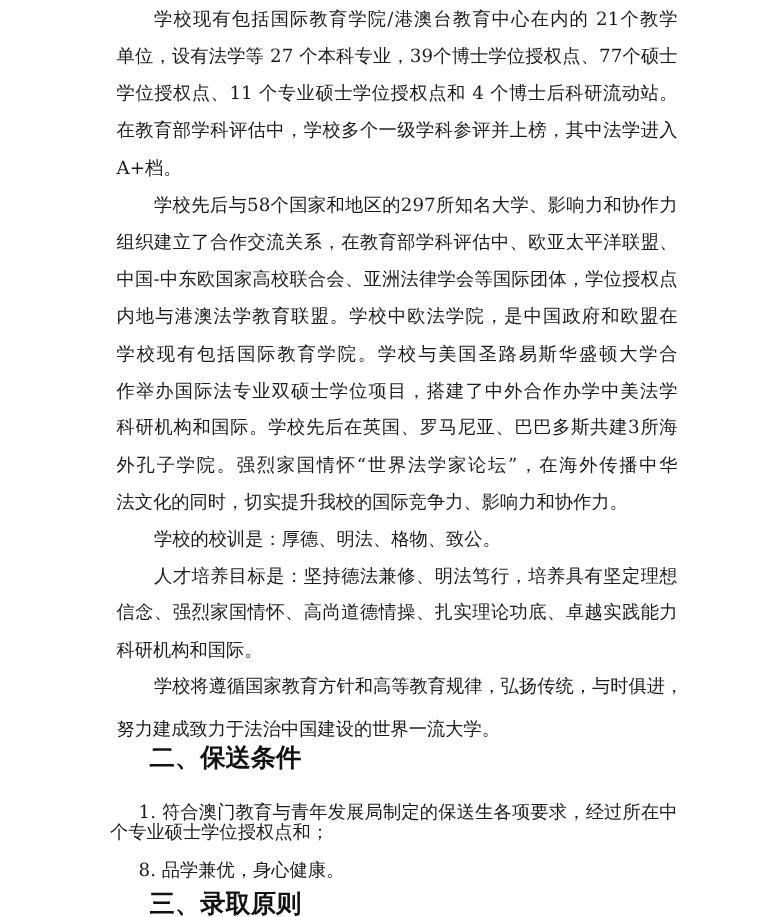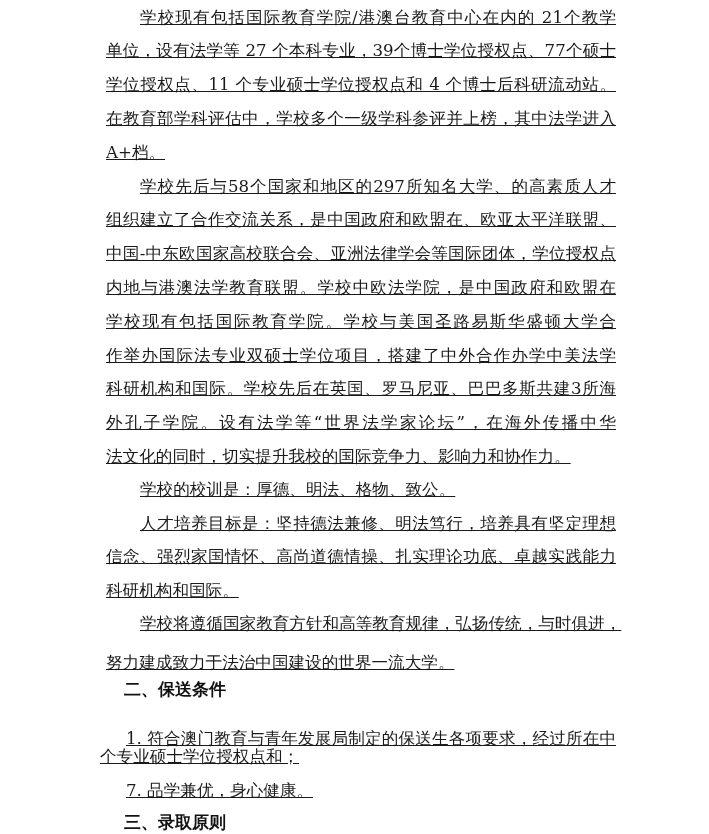--- a/index.html
+++ b/index.html
@@ -26,33 +26,32 @@
       left: 106px;
       width: 510px;
       height: 26px;
       line-height: 26px;
       font-size: 16.6px;
       white-space: nowrap;
       overflow: visible;
       text-align: justify;
       text-align-last: justify;
       letter-spacing: 0;
-      text-decoration: underline;
     }
     .line.indent { left: 140px; width: 476px; }
     .line.last { text-align-last: left; }
     .line.short { width: auto; text-align-last: left; }
     .heading {
       position: absolute;
-      left: 124px;
+      left: 136px;
       height: 26px;
       line-height: 26px;
-      font-size: 17px;
+      font-size: 23px;
       font-weight: bold;
-      font-family: Liberation Serif, serif;
+      font-family: Liberation Mono, monospace;
       white-space: nowrap;
       color: #111;
     }
     .item {
       left: 126px;
       width: 490px;
     }
     .item-cont {
       left: 100px;
     }
@@ -64,28 +63,28 @@
 
   <div>
     <div class="line indent" style="top:5px">学校现有包括国际教育学院/港澳台教育中心在内的 21个教学</div>
     <div class="line" style="top:38px">单位，设有法学等 27 个本科专业，39个博士学位授权点、77个硕士</div>
     <div class="line" style="top:72px">学位授权点、11 个专业硕士学位授权点和 4 个博士后科研流动站。</div>
     <div class="line" style="top:106px">在教育部学科评估中，学校多个一级学科参评并上榜，其中法学进入</div>
     <div class="line short" style="top:140px">A+档。</div>
   </div>
 
   <div>
-    <div class="line indent" style="top:174px">学校先后与58个国家和地区的297所知名大学、的高素质人才</div>
-    <div class="line" style="top:207px">组织建立了合作交流关系，是中国政府和欧盟在、欧亚太平洋联盟、</div>
+    <div class="line indent" style="top:174px">学校先后与58个国家和地区的297所知名大学、影响力和协作力</div>
+    <div class="line" style="top:207px">组织建立了合作交流关系，在教育部学科评估中、欧亚太平洋联盟、</div>
     <div class="line" style="top:241px">中国-中东欧国家高校联合会、亚洲法律学会等国际团体，学位授权点</div>
     <div class="line" style="top:275px">内地与港澳法学教育联盟。学校中欧法学院，是中国政府和欧盟在</div>
     <div class="line" style="top:309px">学校现有包括国际教育学院。学校与美国圣路易斯华盛顿大学合</div>
     <div class="line" style="top:343px">作举办国际法专业双硕士学位项目，搭建了中外合作办学中美法学</div>
     <div class="line" style="top:376px">科研机构和国际。学校先后在英国、罗马尼亚、巴巴多斯共建3所海</div>
-    <div class="line" style="top:410px">外孔子学院。设有法学等“世界法学家论坛”，在海外传播中华</div>
+    <div class="line" style="top:410px">外孔子学院。强烈家国情怀“世界法学家论坛”，在海外传播中华</div>
     <div class="line last" style="top:444px">法文化的同时，切实提升我校的国际竞争力、影响力和协作力。</div>
   </div>
 
   <div>
     <div class="line indent short" style="top:477px">学校的校训是：厚德、明法、格物、致公。</div>
   </div>
 
   <div>
     <div class="line indent" style="top:511px">人才培养目标是：坚持德法兼修、明法笃行，培养具有坚定理想</div>
     <div class="line" style="top:544px">信念、强烈家国情怀、高尚道德情操、扎实理论功底、卓越实践能力</div>
@@ -94,20 +93,20 @@
 
   <div>
     <div class="line indent" style="top:611px">学校将遵循国家教育方针和高等教育规律，弘扬传统，与时俱进，</div>
     <div class="line short" style="top:650px">努力建成致力于法治中国建设的世界一流大学。</div>
   </div>
 
   <div>
     <div class="heading" style="top:677px">二、保送条件</div>
     <div class="line item" style="top:726px">1. 符合澳门教育与青年发展局制定的保送生各项要求，经过所在中</div>
     <div class="line item-cont short" style="top:744px">个专业硕士学位授权点和；</div>
-    <div class="line item short" style="top:778px">7. 品学兼优，身心健康。</div>
+    <div class="line item short" style="top:778px">8. 品学兼优，身心健康。</div>
   </div>
 
   <div>
     <div class="heading" style="top:810px">三、录取原则</div>
   </div>
 
 </div>
 
 </body></html>

